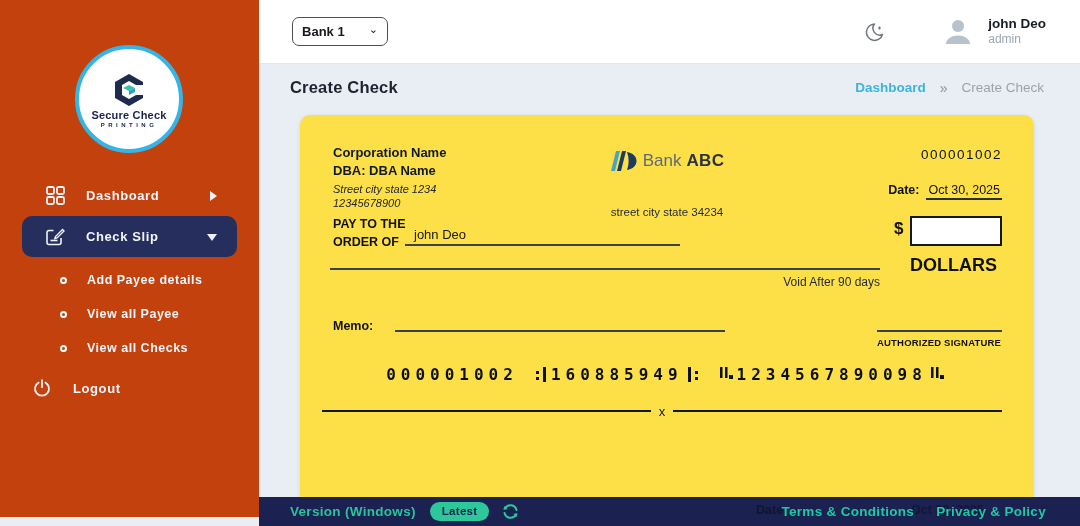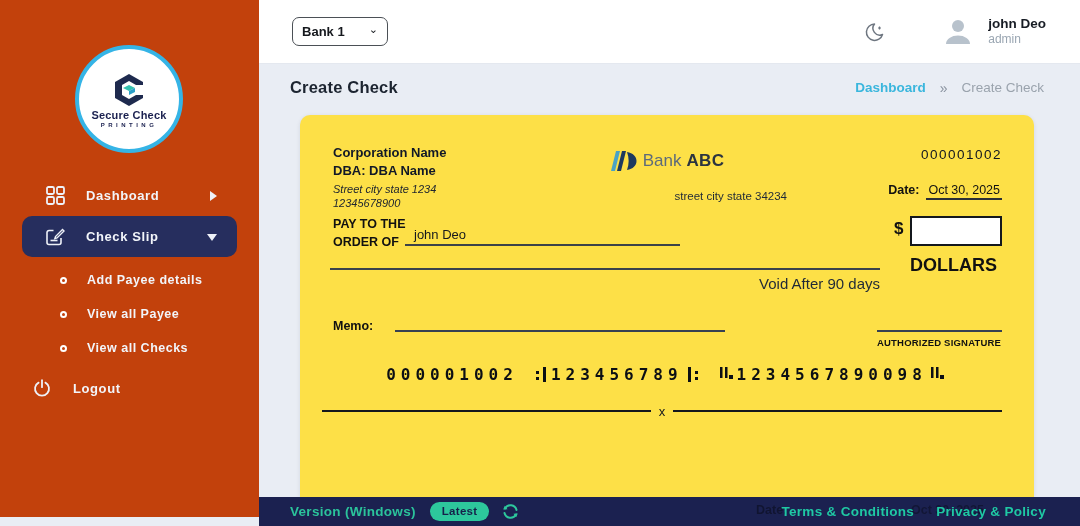--- a/index.html
+++ b/index.html
@@ -60,34 +60,34 @@
                 border-radius:10px 10px 0 0; box-shadow:0 1px 4px rgba(20,30,60,.10); }
   .corp-block { position:absolute; left:33px; top:30px; color:#111827; }
   .corp-name { font-size:13px; font-weight:bold; margin-bottom:3px; }
   .corp-dba { font-size:13px; font-weight:bold; margin-bottom:4px; }
   .corp-addr, .corp-phone { font-size:11px; color:#20262f; line-height:1.3;font-style:italic; }
 
   .bank-block { position:absolute; left:50%; transform:translateX(-50%); top:33px; text-align:center; width:240px; }
   .bank-logo-row { display:flex; align-items:center; justify-content:center; gap:5px; }
   .bank-name-reg { font-size:17px; color:#5d6b7a; }
   .bank-name-bold { font-size:17px; font-weight:bold; color:#2b3440; letter-spacing:.3px; }
-  .bank-addr { margin-top:16px; font-size:11.5px; color:#1f2937;text-align:right; }
+  .bank-addr { margin-top:32px; font-size:11.5px; color:#1f2937; }
 
   .check-number { position:absolute; right:32px; top:32px; font-size:13.5px; letter-spacing:1.5px; color:#0f1420; }
   .date-row { position:absolute; right:32px; top:68px; display:flex; align-items:baseline; gap:7px; }
   .date-label { font-size:12.5px; font-weight:bold; color:#111; }
   .date-value { font-size:12.5px; color:#111; border-bottom:2px solid #2b2f36; padding:0 2px 1px 2px; }
 
   .payto { position:absolute; left:33px; top:100px; font-size:12.5px; font-weight:bold; color:#111; line-height:1.45; }
   .payee-line { position:absolute; left:105px; top:102px; width:275px; height:29px;
                 border-bottom:2px solid #3c4248; display:flex; align-items:flex-end; }
   .payee-name { font-size:13px; color:#15181d; padding:0 0 2px 9px; }
 
   .amount-line { position:absolute; left:30px; top:153px; width:550px; border-bottom:2px solid #3b424b; }
-  .void-text { position:absolute; left:330px; top:160px; width:250px; text-align:right; font-size:15px; color:#1f2937; }
+  .void-text { position:absolute; left:330px; top:160px; width:250px; text-align:right; font-size:12px; color:#1f2937; }
   .dollar-sign { position:absolute; left:594px; top:104px; font-size:17px; font-weight:bold; color:#111; }
   .amount-box { position:absolute; left:610px; top:101px; width:92px; height:30px; border:2px solid #14181d; background:#fff; }
   .dollars-label { position:absolute; left:610px; top:140px; font-size:18px; font-weight:bold; color:#111; }
 
   .memo-label { position:absolute; left:33px; top:204px; font-size:12.5px; font-weight:bold; color:#111; }
   .memo-line { position:absolute; left:95px; top:189px; width:330px; height:28px; border-bottom:2px solid #374151; }
   .sig-line { position:absolute; left:577px; top:189px; width:125px; border-bottom:2px solid #374151; height:28px; }
   .sig-label { position:absolute; left:577px; top:222px; width:125px; font-size:9.5px; font-weight:bold;
                color:#111; white-space:nowrap; letter-spacing:.2px; }
 
@@ -283,21 +283,21 @@
         <div class="micr-row">
           <span class="micr-text">000001002</span>
           <span class="micr-gap"></span>
           <span class="micr-sym">
             <svg width="11" height="17" viewBox="0 0 11 17">
                 <rect x="0" y="5" width="3" height="3" fill="#0c0f14"></rect>
                 <rect x="0" y="11" width="3" height="3" fill="#0c0f14"></rect>
                 <rect x="7" y="1" width="3" height="15" fill="#0c0f14"></rect>
               </svg>
           </span>
-          <span class="micr-text">123456789</span>
+          <span class="micr-text">160885949</span>
           <span class="micr-sym">
             <svg width="11" height="17" viewBox="0 0 11 17" style="transform:scaleX(-1);">
                 <rect x="0" y="5" width="3" height="3" fill="#0c0f14"></rect>
                 <rect x="0" y="11" width="3" height="3" fill="#0c0f14"></rect>
                 <rect x="7" y="1" width="3" height="15" fill="#0c0f14"></rect>
               </svg>
           </span>
           <span class="micr-gap"></span>
           <span class="micr-sym">
             <svg width="13" height="17" viewBox="0 0 13 17">

